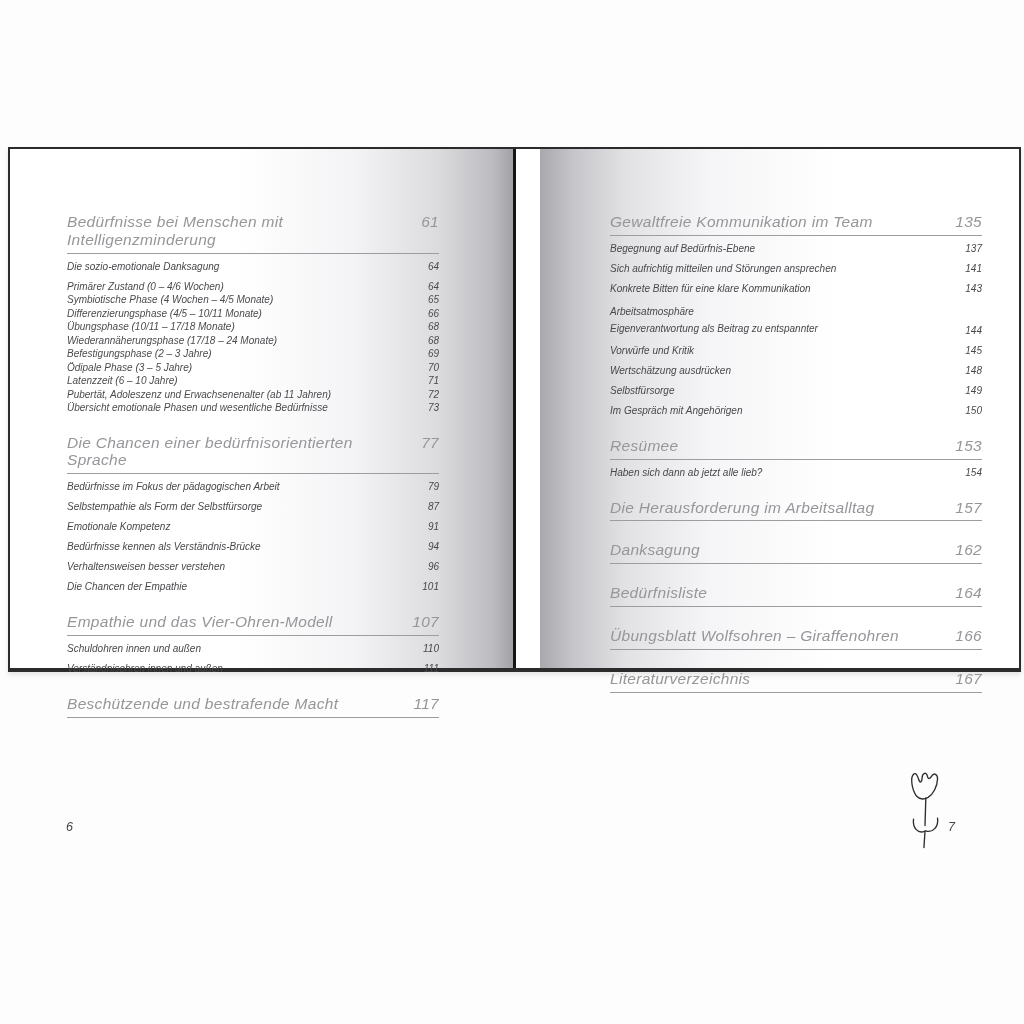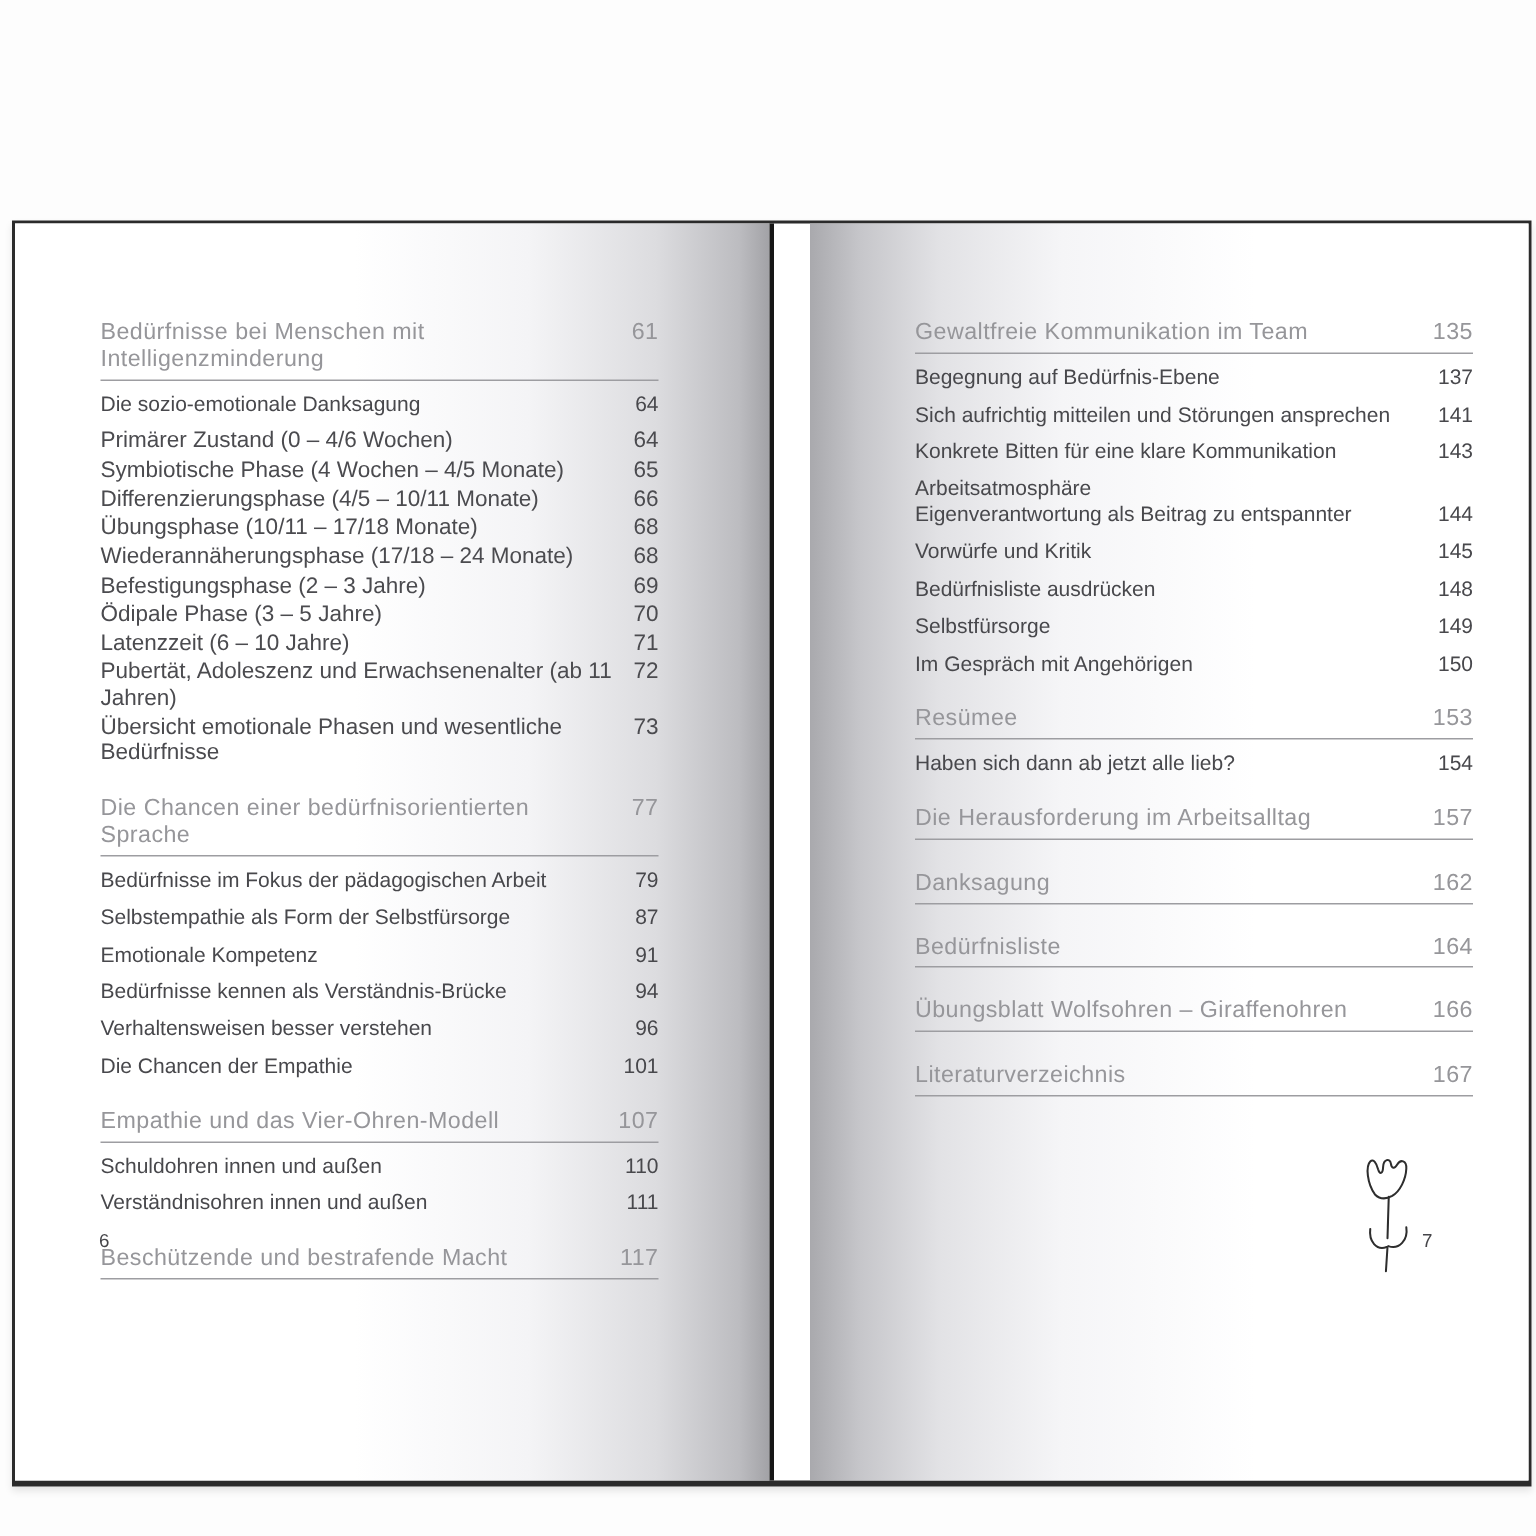--- a/index.html
+++ b/index.html
@@ -3,25 +3,26 @@
 <meta charset="utf-8">
 <style>
   html,body{margin:0;padding:0;}
   body{
     width:1024px;height:1024px;position:relative;
     background:#fdfdfd;
     font-family:"Liberation Sans","DejaVu Sans",sans-serif;
     overflow:hidden;
   }
   .book{
-    position:absolute;left:8px;top:147px;width:1013px;height:844px;
+    position:absolute;left:8px;top:147px;width:1013px;height:525px;
     box-sizing:border-box;
     border:2px solid #2b2b2b;border-bottom-width:4px;
     background:#ffffff;
     box-shadow:0 3px 5px rgba(0,0,0,0.10);
+    font-style:italic;
   }
   .page{position:absolute;top:0;height:100%;}
   .page-left{
     left:0;width:503px;
     background:linear-gradient(to right,#ffffff 0%,#ffffff 45%,#f4f4f6 68%,#dcdcdf 85%,#bcbcc0 96%,#a2a2a6 100%);
   }
   .page-right{
     left:506px;right:0;
     background:linear-gradient(to right,#a9a9ad 0%,#c6c6ca 7%,#e2e2e5 18%,#f5f5f7 35%,#ffffff 62%,#ffffff 100%);
     margin-left:24px;
@@ -37,25 +38,25 @@
     display:flex;justify-content:space-between;align-items:baseline;
     gap:10px;
   }
   .chapter{
     color:#96969a;font-size:15.5px;letter-spacing:0.3px;
     line-height:1.15;
     padding-bottom:4px;margin-bottom:7px;
     border-bottom:1px solid #9d9da1;
   }
   .section{
-    color:#48484c;font-size:14px;line-height:1.2;
+    color:#48484c;font-size:10px;line-height:1.2;
     margin-bottom:8px;
   }
   .subsection{
-    color:#4b4b4f;font-size:15px;line-height:1.15;
+    color:#4b4b4f;font-size:10px;line-height:1.15;
     margin-bottom:2px;
   }
   .section + .subsection{margin-top:4px;}
   .row + .chapter{margin-top:20px;}
   .multiline{align-items:flex-end;}
   .multiline .label div{line-height:17px;}
   .label{flex:1 1 auto;}
   .pnum{flex:0 0 auto;white-space:nowrap;}
   .folio{
     position:absolute;font-size:12.5px;color:#46464a;
@@ -192,21 +193,21 @@
             <div>Arbeitsatmosphäre</div>
             <div>Eigenverantwortung als Beitrag zu entspannter</div>
           </div>
           <div class="pnum">144</div>
         </div>
         <div class="row section">
           <div class="label">Vorwürfe und Kritik</div>
           <div class="pnum">145</div>
         </div>
         <div class="row section">
-          <div class="label">Bedürfnisliste ausdrücken</div>
+          <div class="label">Wertschätzung ausdrücken</div>
           <div class="pnum">148</div>
         </div>
         <div class="row section">
           <div class="label">Selbstfürsorge</div>
           <div class="pnum">149</div>
         </div>
         <div class="row section">
           <div class="label">Im Gespräch mit Angehörigen</div>
           <div class="pnum">150</div>
         </div>

